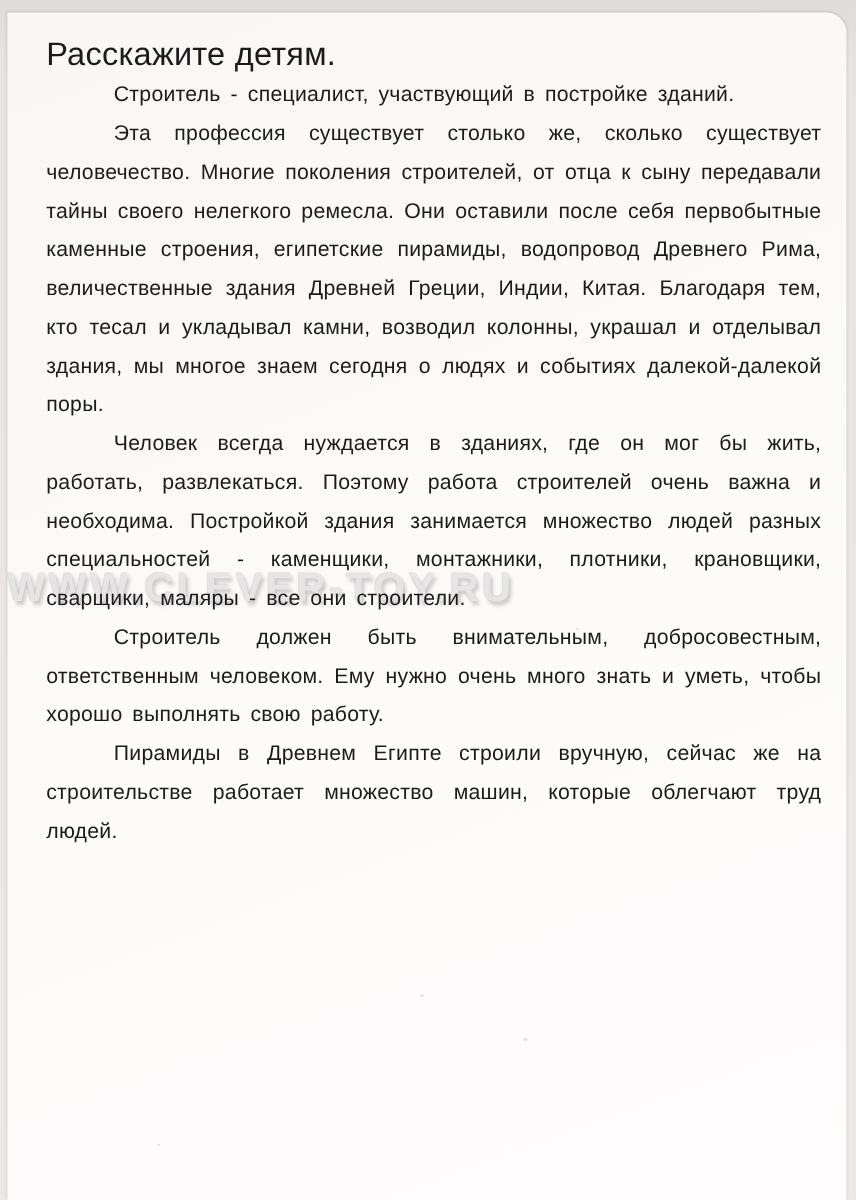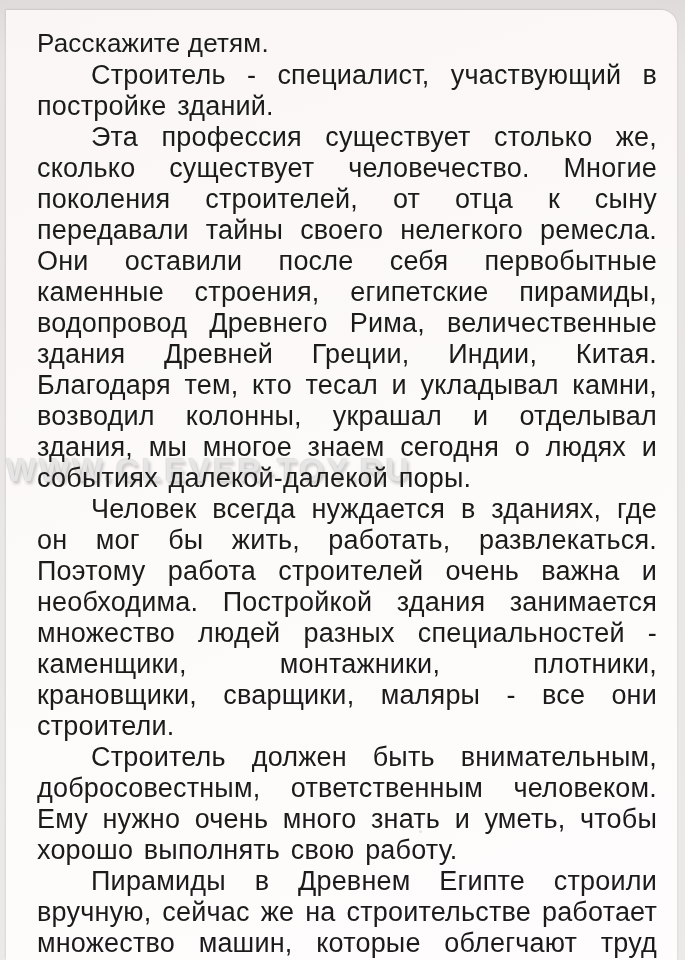--- a/index.html
+++ b/index.html
@@ -38,21 +38,21 @@
   .page-title {
     font-size: 26px;
     line-height: 34px;
     font-weight: 400;
     color: #1b1b1b;
     margin: 0;
     letter-spacing: 0.2px;
   }
   .body-text p {
     margin: 0;
-    font-size: 27px;
+    font-size: 17px;
     line-height: 31px;
     color: #1b1b1b;
     text-indent: 54px;
     text-align: justify;
     word-spacing: 3px;
     letter-spacing: 0.2px;
   }
   
   .watermark {
     position: absolute;

